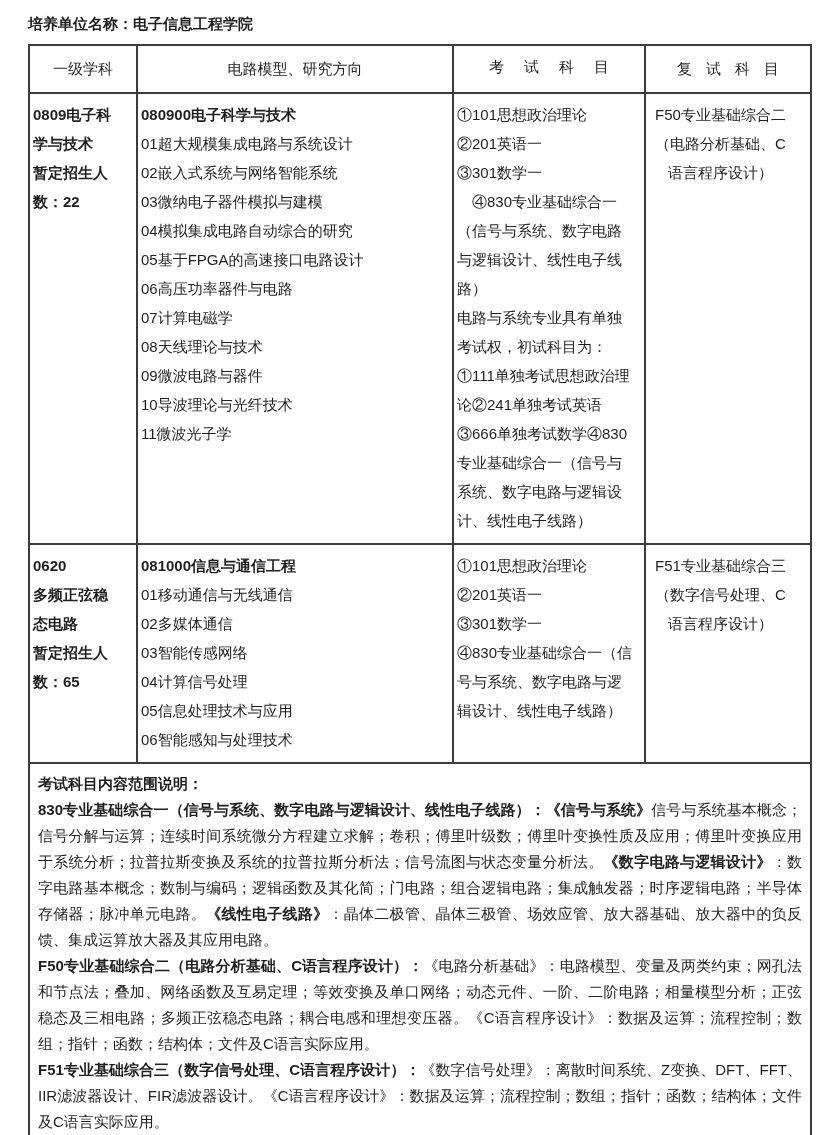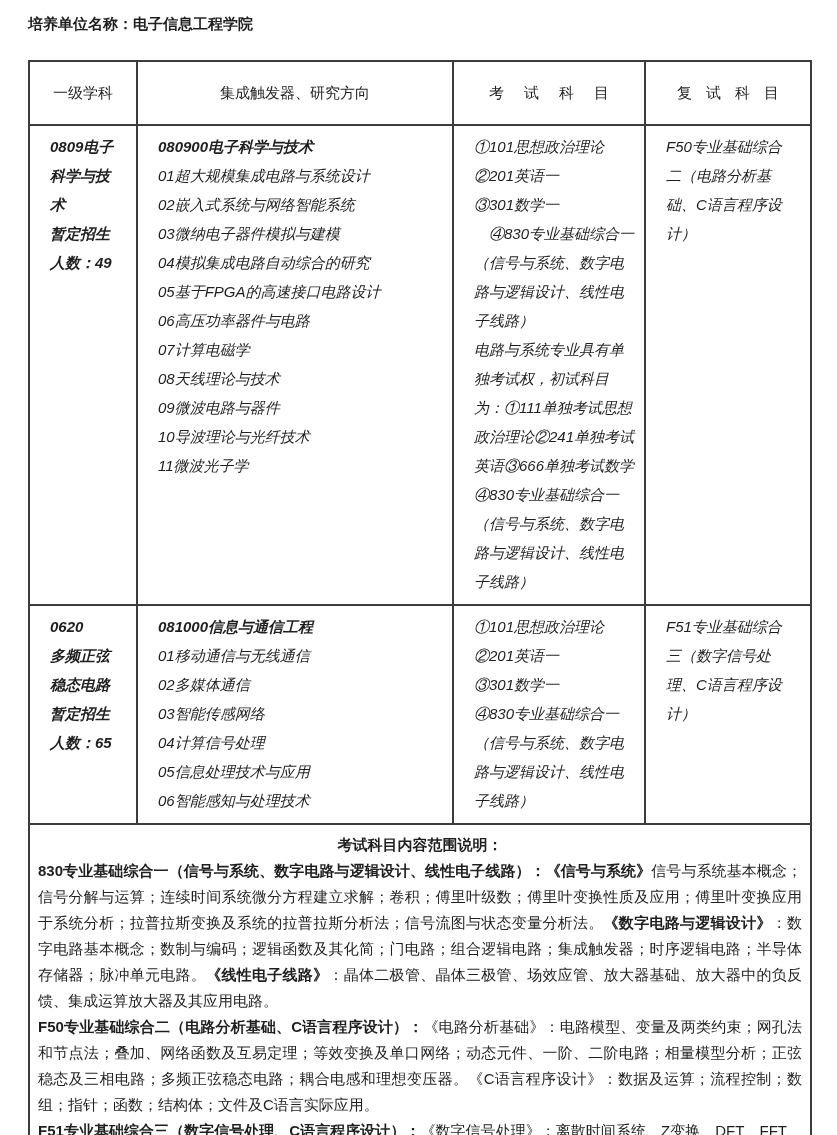--- a/index.html
+++ b/index.html
@@ -5,54 +5,54 @@
   * { margin:0; padding:0; box-sizing:border-box; }
   html,body { background:#ffffff; }
   body {
     width:837px; height:1135px;
     font-family:"Liberation Sans", sans-serif;
     color:#1f1f1f;
     font-size:15px;
   }
   .page { padding:12px 27px 0 28px; }
   .b { font-weight:bold; }
-  .doc-header { margin-bottom:24px; }
+  .doc-header { margin-bottom:8px; }
   .unit-line { font-weight:bold; line-height:24px; }
   .contact-line { margin-top:4px; line-height:24px; }
   .fld { display:inline-block; vertical-align:top; }
   .fld-contact { width:282px; }
   .fld-phone { width:178px; }
   .adm-table {
     width:782px;
     border-collapse:collapse;
     table-layout:fixed;
   }
   .adm-table th, .adm-table td {
     border:2px solid #3c3c3c;
     vertical-align:top;
   }
   .adm-table th {
-    height:64px;
+    height:48px;
     vertical-align:middle;
     text-align:center;
     font-weight:normal;
     line-height:20px;
   }
-  .sp-wide { letter-spacing:20px; text-indent:20px; }
+  .sp-wide { letter-spacing:20px; text-indent:20px;font-family:Liberation Mono, monospace; }
   .sp-med  { letter-spacing:14px; text-indent:14px; }
-  .cell { padding:6px 8px 8px 20px; line-height:29px;font-style:italic; }
+  .cell { padding:6px 8px 8px 3px; line-height:29px; }
   .cell .ln { min-height:29px; }
   .discipline { font-weight:bold; padding-right:16px; }
-  .retest { padding-right:18px; }
+  .retest { padding-right:18px;text-align:center; }
   .notes-cell {
     padding:7px 8px 10px 8px;
     line-height:26px;
     text-align:justify;
   }
-  .notes-title { text-align:center; }
+  .notes-title { text-align:left; }
 </style>
 </head>
 <body>
 
 <div class="page">
 
   <div class="doc-header">
     <div class="unit-line">
       <span>培养单位名称：</span><span>电子信息工程学院</span>
     </div>
@@ -61,30 +61,30 @@
   <table class="adm-table">
     <colgroup>
       <col style="width:108px">
         <col style="width:316px">
         <col style="width:192px">
         <col style="width:166px">
     </colgroup>
     <thead>
       <tr>
         <th>一级学科</th>
-        <th>集成触发器、研究方向</th>
+        <th>电路模型、研究方向</th>
         <th class="sp-wide">考试科目</th>
         <th class="sp-med">复试科目</th>
       </tr>
     </thead>
     <tbody>
       <tr>
         <td class="cell discipline">
             <div class="ln">0809电子科学与技术</div>
-            <div class="ln">暂定招生人数：49</div>
+            <div class="ln">暂定招生人数：22</div>
           </td>
         <td class="cell">
           <div class="b ln">080900电子科学与技术</div>
           <div>
               <div class="ln">01超大规模集成电路与系统设计</div>
               <div class="ln">02嵌入式系统与网络智能系统</div>
               <div class="ln">03微纳电子器件模拟与建模</div>
               <div class="ln">04模拟集成电路自动综合的研究</div>
               <div class="ln">05基于FPGA的高速接口电路设计</div>
               <div class="ln">06高压功率器件与电路</div>

